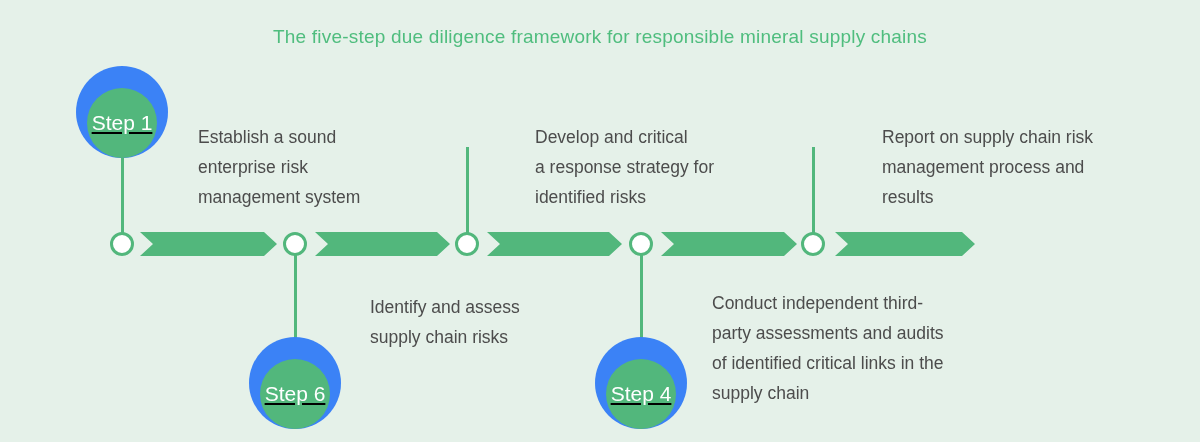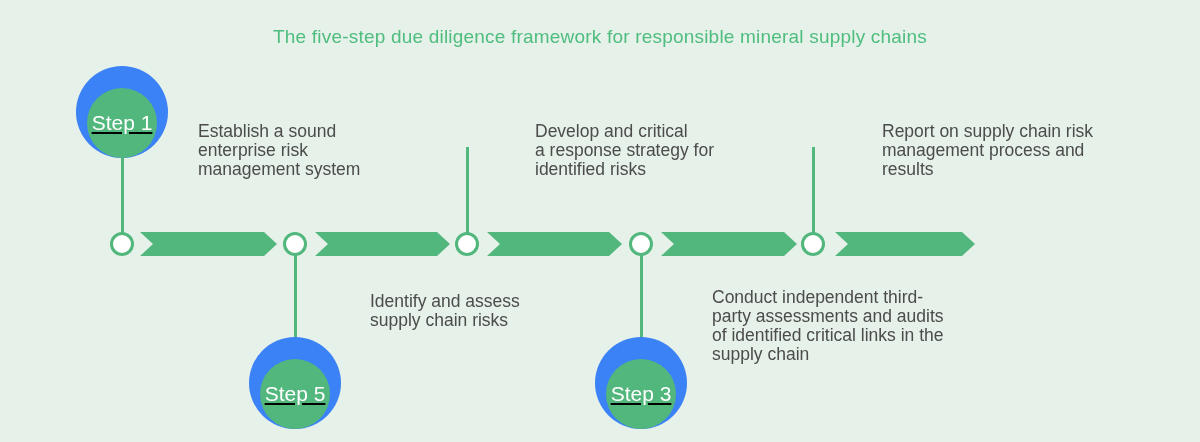--- a/index.html
+++ b/index.html
@@ -62,21 +62,21 @@
     width: 18px;
     height: 18px;
     background: #ffffff;
     border: 3px solid #52b77c;
     border-radius: 50%;
   }
   .desc {
     position: absolute;
     color: #4c4c4c;
     font-size: 17.5px;
-    line-height: 19px;
+    line-height: 30px;
     white-space: pre-line;
   }
 </style>
 </head>
 <body>
 
 <div class="canvas">
 
   <h1 class="title">The five-step due diligence framework for responsible mineral supply chains</h1>
 
@@ -93,37 +93,37 @@
     </div>
   </div>
   <div class="node" style="left:110px;top:232px"></div>
   <div class="desc" style="left:198px;top:122px">Establish a sound
 enterprise risk
 management system</div>
 
   <div class="connector" style="left:293.5px;top:244px;height:104px"></div>
   <div class="badge" style="left:249px;top:337px">
     <div class="badge-inner">
-      <span>Step 5</span>
+      <span>Step 6</span>
     </div>
   </div>
   <div class="node" style="left:283px;top:232px"></div>
   <div class="desc" style="left:370px;top:292px">Identify and assess
 supply chain risks</div>
 
   <div class="connector" style="left:465.5px;top:147px;height:97px"></div>
   <div class="node" style="left:455px;top:232px"></div>
   <div class="desc" style="left:535px;top:122px">Develop and critical
 a response strategy for
 identified risks</div>
 
   <div class="connector" style="left:639.5px;top:244px;height:104px"></div>
   <div class="badge" style="left:595px;top:337px">
     <div class="badge-inner">
-      <span>Step 3</span>
+      <span>Step 4</span>
     </div>
   </div>
   <div class="node" style="left:629px;top:232px"></div>
   <div class="desc" style="left:712px;top:288px">Conduct independent third-
 party assessments and audits
 of identified critical links in the
 supply chain</div>
 
   <div class="connector" style="left:811.5px;top:147px;height:97px"></div>
   <div class="node" style="left:801px;top:232px"></div>

